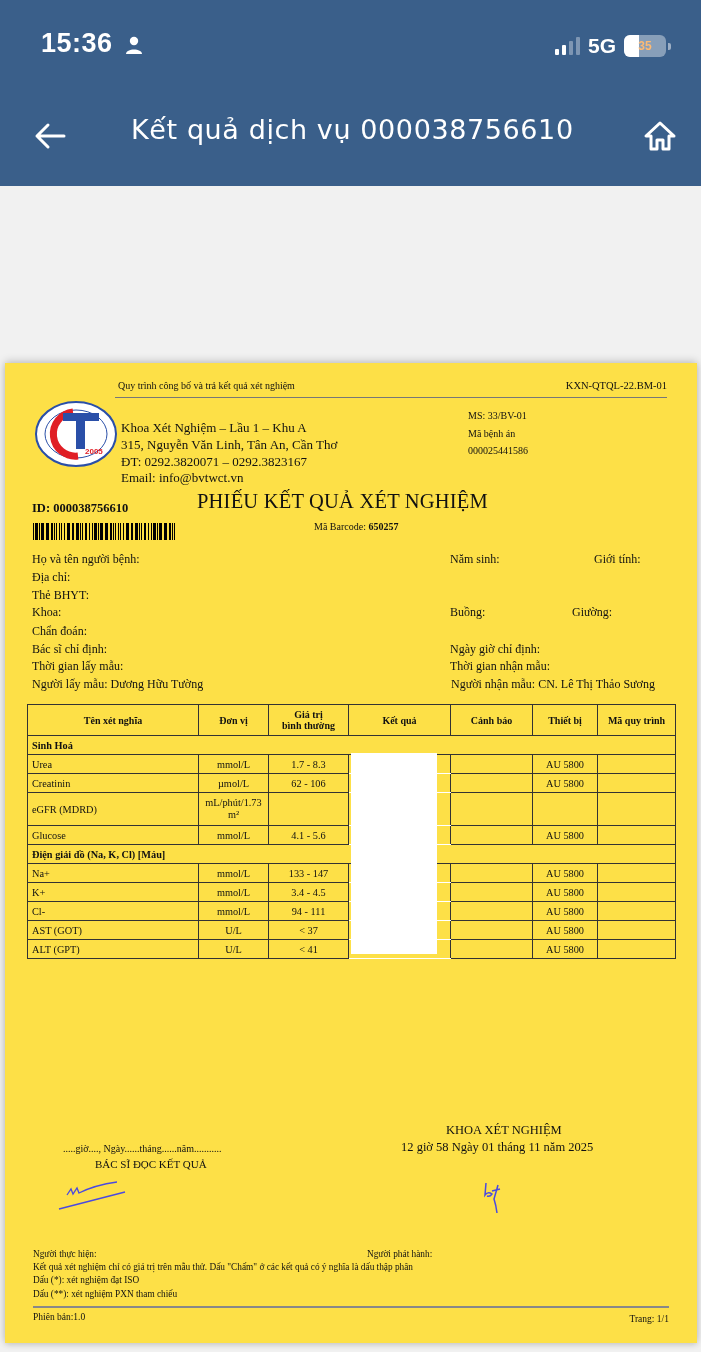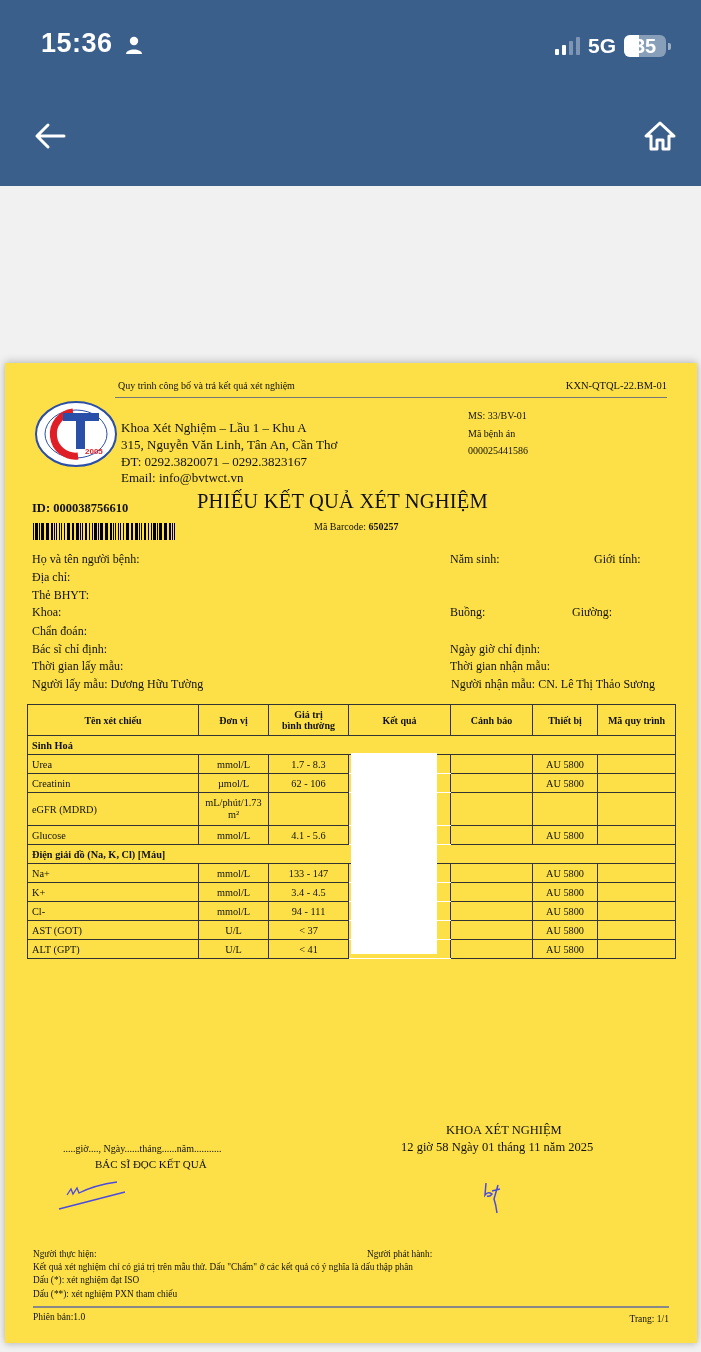--- a/index.html
+++ b/index.html
@@ -10,21 +10,21 @@
   .appbar { position: absolute; left: 0; top: 0; width: 701px; height: 186px; background: #3a5f8a; color: #fff; }
   .status-time { position: absolute; left: 41px; top: 28px; font-size: 27px; font-weight: bold; letter-spacing: 0.5px; font-family: "Liberation Sans", sans-serif; }
   .status-person { position: absolute; left: 124px; top: 35px; width: 20px; height: 20px; }
   .status-right { position: absolute; right: 30px; top: 33px; height: 26px; display: flex; align-items: center; gap: 8px; }
   .signal { display: flex; align-items: flex-end; gap: 3px; height: 18px; }
   .signal span { display: block; width: 4px; border-radius: 1px; background: #fff; }
   .signal span.dim { background: rgba(255,255,255,0.35); }
   .net { font-size: 21px; font-weight: bold; }
   .battery { position: relative; width: 42px; height: 22px; border-radius: 6px; background: rgba(255,255,255,0.4); overflow: hidden; display: flex; align-items: center; justify-content: center; }
   .battery .fill { position: absolute; left: 0; top: 0; bottom: 0; width: 35%; background: #fff; }
-  .battery .lvl { position: relative; font-size: 20px; font-weight: bold; color: #ffffff; }
+  .battery .lvl { position: relative; font-size: 12px; font-weight: bold; color: #fdba74; }
   .battery-tip { width: 3px; height: 7px; background: rgba(255,255,255,0.5); border-radius: 0 2px 2px 0; margin-left: -6px; }
 
   .back-btn { position: absolute; left: 30px; top: 116px; width: 40px; height: 40px; display: flex; align-items: center; justify-content: center; cursor: pointer; }
   .page-title { position: absolute; left: 131px; top: 114px; font-size: 29px; font-weight: normal; letter-spacing: 0.6px; white-space: nowrap; font-family: "DejaVu Sans", sans-serif; font-size: 27px; }
   .home-btn { position: absolute; left: 640px; top: 116px; width: 40px; height: 40px; display: flex; align-items: center; justify-content: center; cursor: pointer; }
 
   
   .sheet { position: absolute; left: 5px; top: 363px; width: 692px; height: 980px; background: #fde047; box-shadow: 0 -2px 8px rgba(0,0,0,0.18), 0 2px 6px rgba(0,0,0,0.12); font-family: "Liberation Serif", serif; color: #111; }
   .abs { position: absolute; white-space: nowrap; }
 
@@ -92,20 +92,21 @@
       <span class="lvl">35</span>
     </div>
     <div class="battery-tip"></div>
   </div>
 
   <div class="back-btn">
     <svg width="32" height="28" viewBox="0 0 32 28">
       <path d="M14 3 L3 14 L14 25 M3 14 L30 14" stroke="#fff" stroke-width="3" fill="none" stroke-linecap="round" stroke-linejoin="round"></path>
     </svg>
   </div>
+  <div class="page-title">Kết quả dịch vụ 000038756610</div>
   <div class="home-btn">
     <svg width="34" height="32" viewBox="0 0 34 32">
       <path d="M17 3 L3 16 L8 16 L8 29 L14 29 L14 20 L20 20 L20 29 L26 29 L26 16 L31 16 Z" stroke="#fff" stroke-width="3" fill="none" stroke-linejoin="round"></path>
     </svg>
   </div>
 </div>
 
 <div class="sheet">
   <div class="abs proc-line">Quy trình công bố và trả kết quả xét nghiệm</div>
   <div class="abs form-code">KXN-QTQL-22.BM-01</div>
@@ -203,21 +204,21 @@
       <col style="width:171px">
         <col style="width:70px">
         <col style="width:80px">
         <col style="width:102px">
         <col style="width:82px">
         <col style="width:65px">
         <col style="width:78px">
     </colgroup>
     <thead>
       <tr>
-        <th>Tên xét chiếu</th>
+        <th>Tên xét nghĩa</th>
         <th>Đơn vị</th>
         <th>
           <span>Giá trị</span><br>
           <span>bình thường</span>
         </th>
         <th>Kết quả</th>
         <th>Cảnh báo</th>
         <th>Thiết bị</th>
         <th>Mã quy trình</th>
       </tr>

